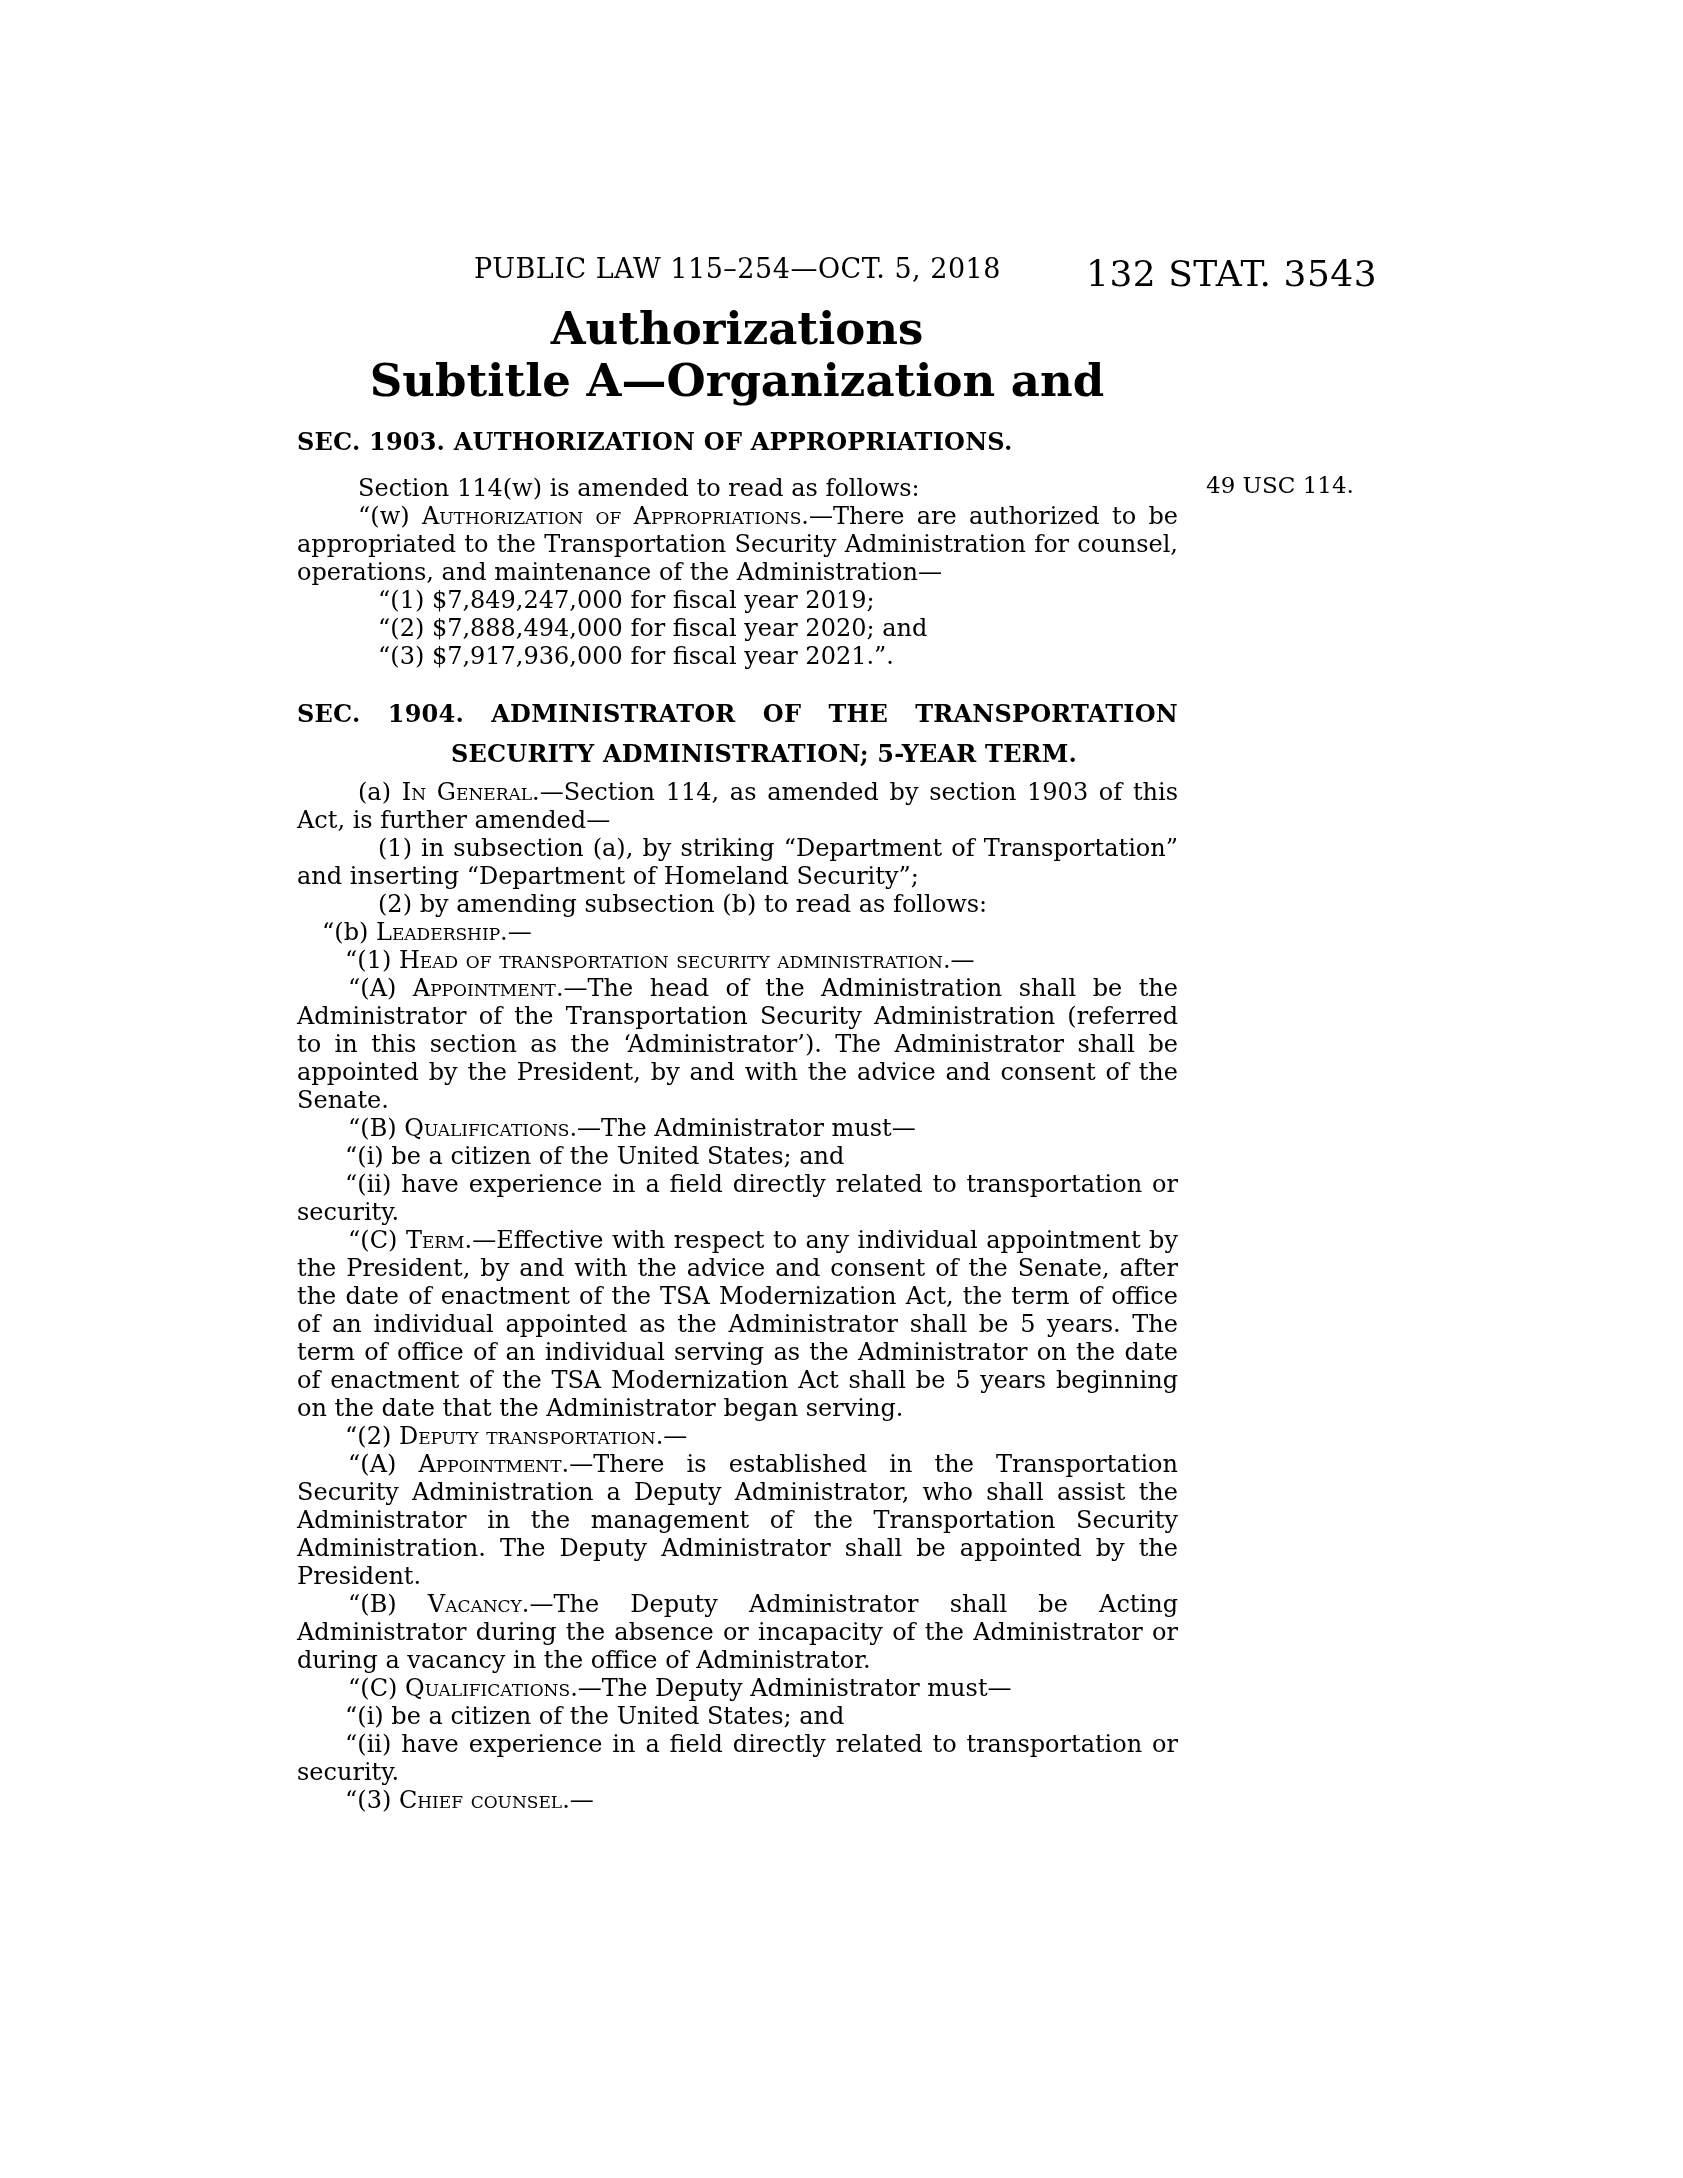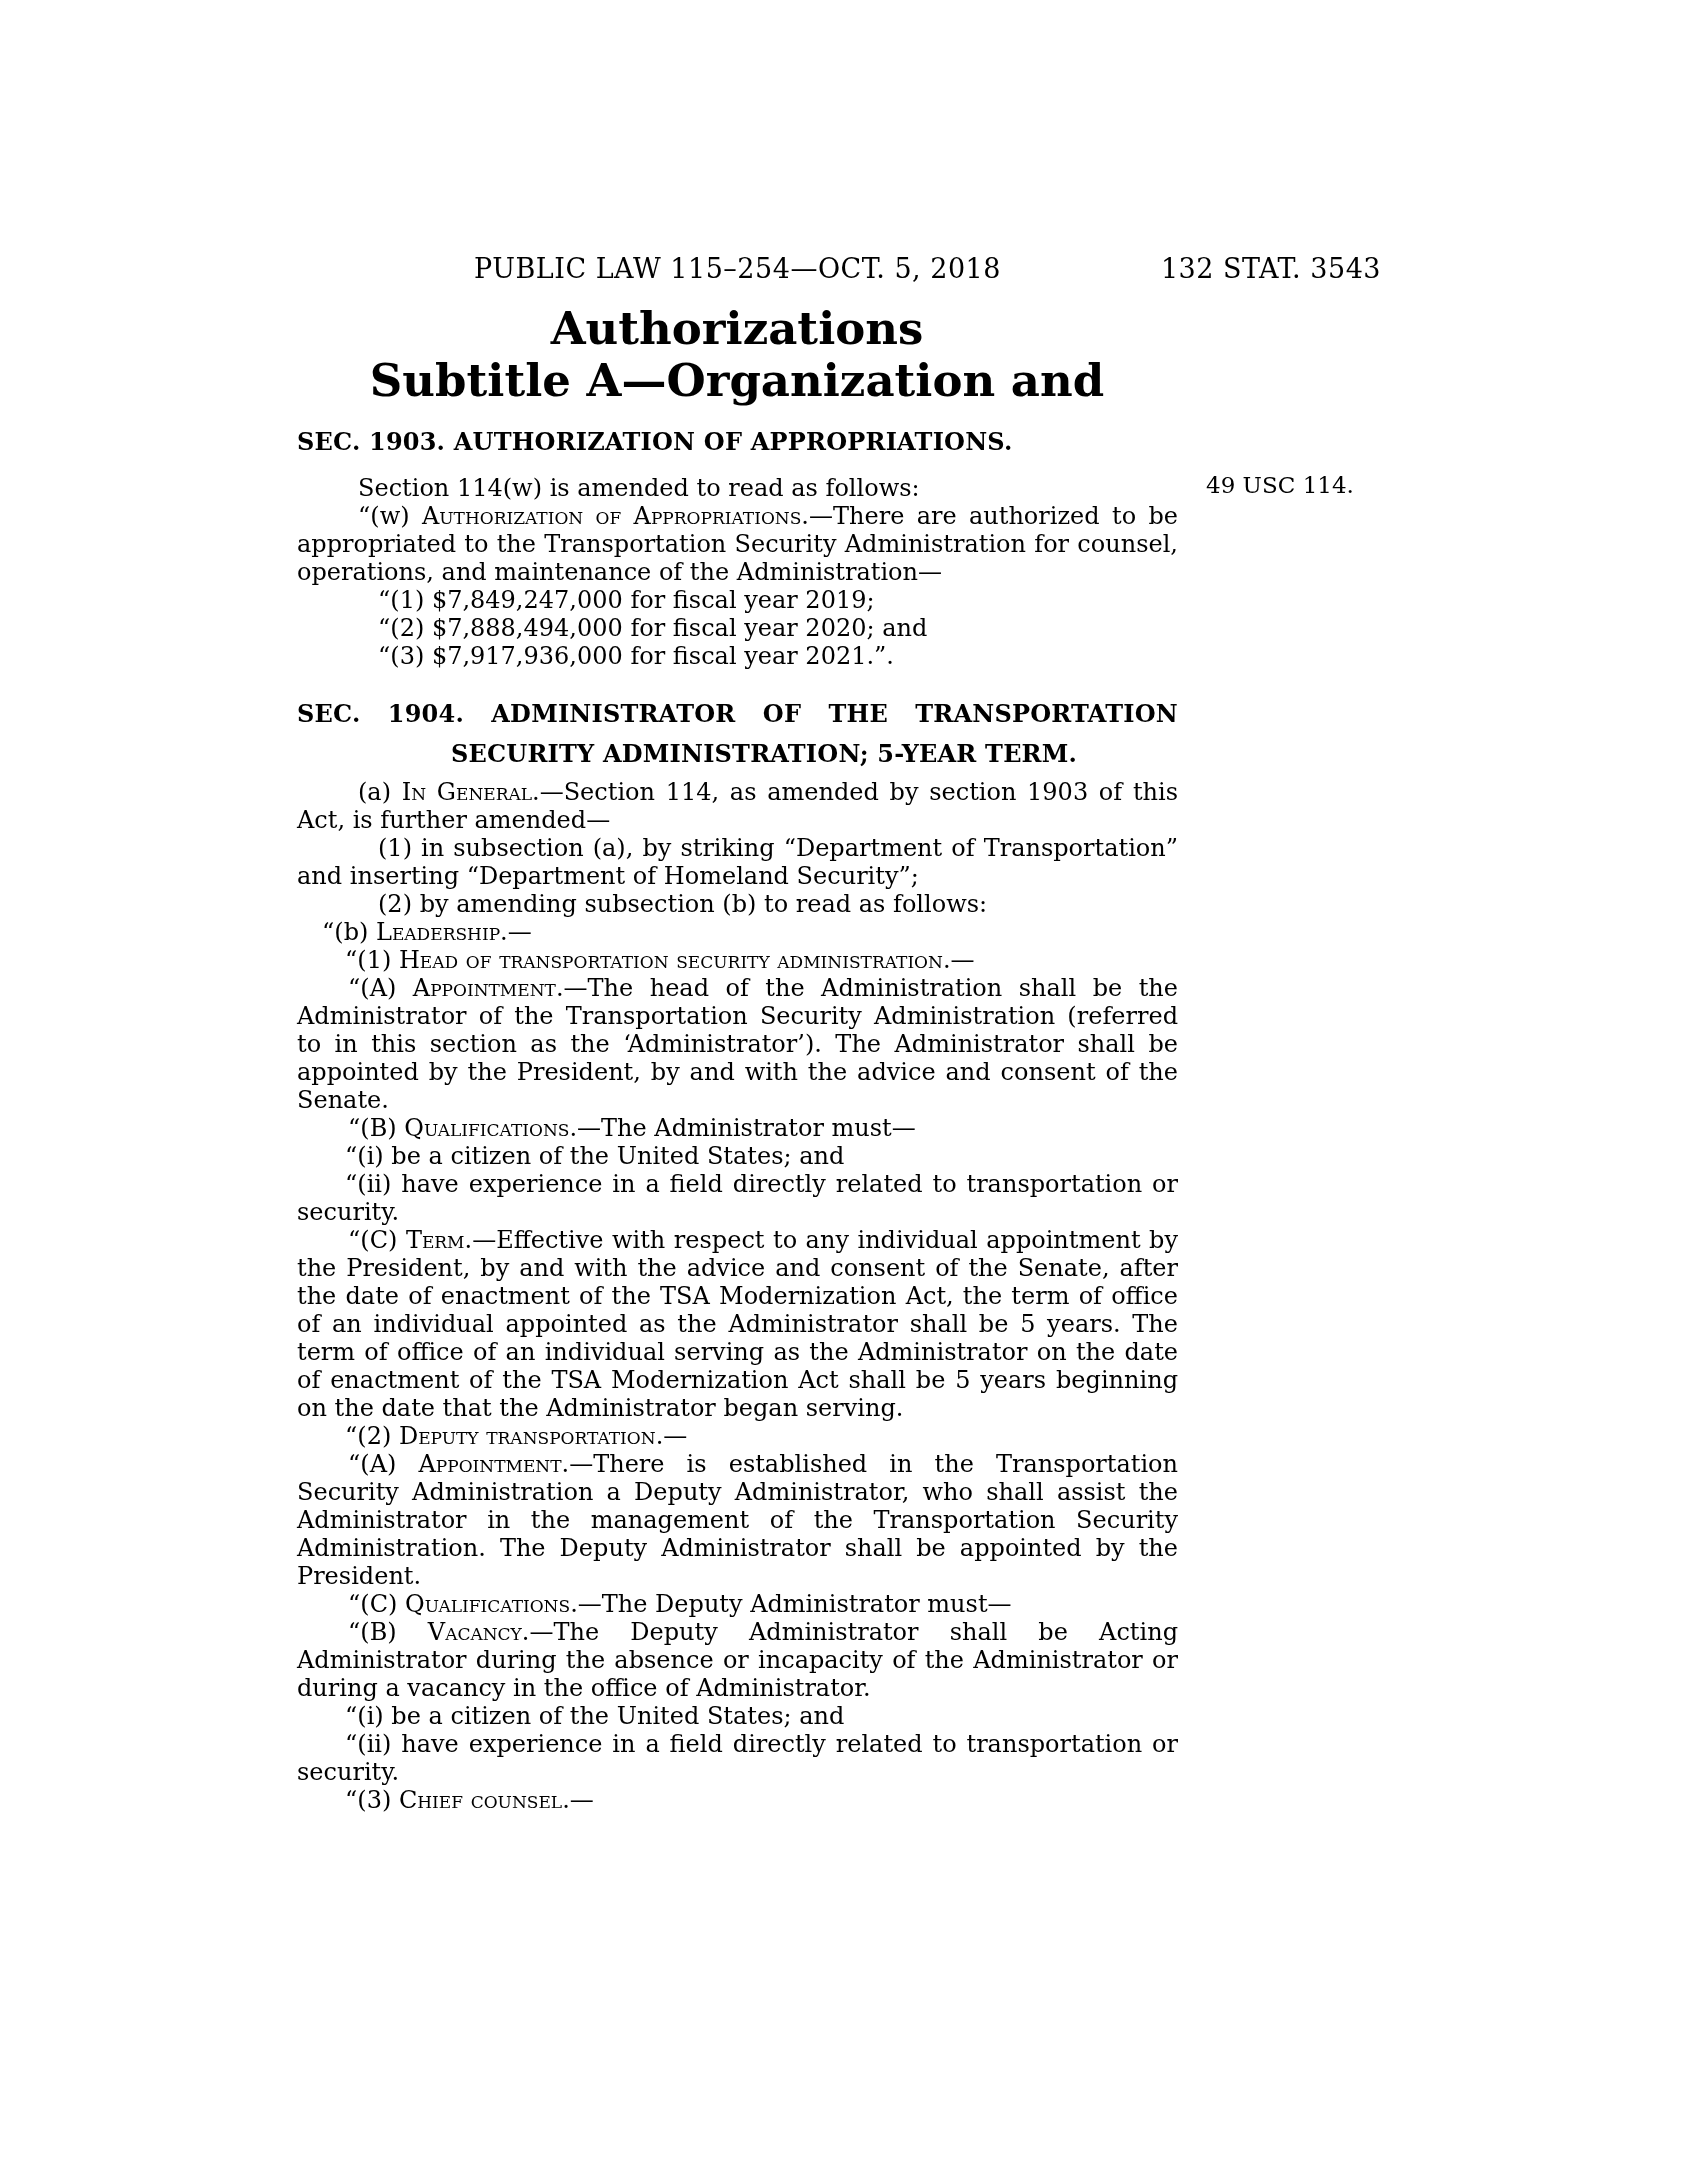--- a/index.html
+++ b/index.html
@@ -30,24 +30,24 @@
     left: 297px;
     width: 881px;
     text-align: center;
     font-size: 27px;
     letter-spacing: 0.5px;
     white-space: nowrap;
   }
   .stat-no {
     position: absolute;
     top: 253px;
-    left: 1119px;
+    left: 1086px;
     width: 262px;
-    text-align: right;
-    font-size: 27px;
+    text-align: center;
+    font-size: 36px;
     letter-spacing: 0.5px;
     white-space: nowrap;
   }
   
   .subtitle {
     position: absolute;
     top: 303px;
     left: 252px;
     width: 970px;
     text-align: center;
@@ -135,21 +135,21 @@
       <p class="para lvl-item"><span>(2) by amending subsection (b) to read as follows:</span></p>
       <p class="para lvl-qsub"><span>“(b) </span><span class="sc">Leadership</span><span>.—</span></p>
       <p class="para lvl-qpar"><span>“(1) </span><span class="sc">Head of transportation security administration</span><span>.—</span></p>
       <p class="para lvl-qsubpara"><span>“(A) </span><span class="sc">Appointment</span><span>.—The head of the Administration shall be the Administrator of the Transportation Security Administration (referred to in this section as the ‘Administrator’). The Administrator shall be appointed by the President, by and with the advice and consent of the Senate.</span></p>
       <p class="para lvl-qsubpara"><span>“(B) </span><span class="sc">Qualifications</span><span>.—The Administrator must—</span></p>
       <p class="para lvl-clause"><span>“(i) be a citizen of the United States; and</span></p>
       <p class="para lvl-clause"><span>“(ii) have experience in a field directly related to transportation or security.</span></p>
       <p class="para lvl-qsubpara"><span>“(C) </span><span class="sc">Term</span><span>.—Effective with respect to any individual appointment by the President, by and with the advice and consent of the Senate, after the date of enactment of the TSA Modernization Act, the term of office of an individual appointed as the Administrator shall be 5 years. The term of office of an individual serving as the Administrator on the date of enactment of the TSA Modernization Act shall be 5 years beginning on the date that the Administrator began serving.</span></p>
       <p class="para lvl-qpar"><span>“(2) </span><span class="sc">Deputy transportation</span><span>.—</span></p>
       <p class="para lvl-qsubpara"><span>“(A) </span><span class="sc">Appointment</span><span>.—There is established in the Transportation Security Administration a Deputy Administrator, who shall assist the Administrator in the management of the Transportation Security Administration. The Deputy Administrator shall be appointed by the President.</span></p>
+      <p class="para lvl-qsubpara"><span>“(B) </span><span class="sc">Vacancy</span><span>.—The Deputy Administrator shall be Acting Administrator during the absence or incapacity of the Administrator or during a vacancy in the office of Administrator.</span></p>
       <p class="para lvl-qsubpara"><span>“(C) </span><span class="sc">Qualifications</span><span>.—The Deputy Administrator must—</span></p>
-      <p class="para lvl-qsubpara"><span>“(B) </span><span class="sc">Vacancy</span><span>.—The Deputy Administrator shall be Acting Administrator during the absence or incapacity of the Administrator or during a vacancy in the office of Administrator.</span></p>
       <p class="para lvl-clause"><span>“(i) be a citizen of the United States; and</span></p>
       <p class="para lvl-clause"><span>“(ii) have experience in a field directly related to transportation or security.</span></p>
       <p class="para lvl-qpar"><span>“(3) </span><span class="sc">Chief counsel</span><span>.—</span></p>
     </div>
 
 </div>
 
 
 </body></html>

